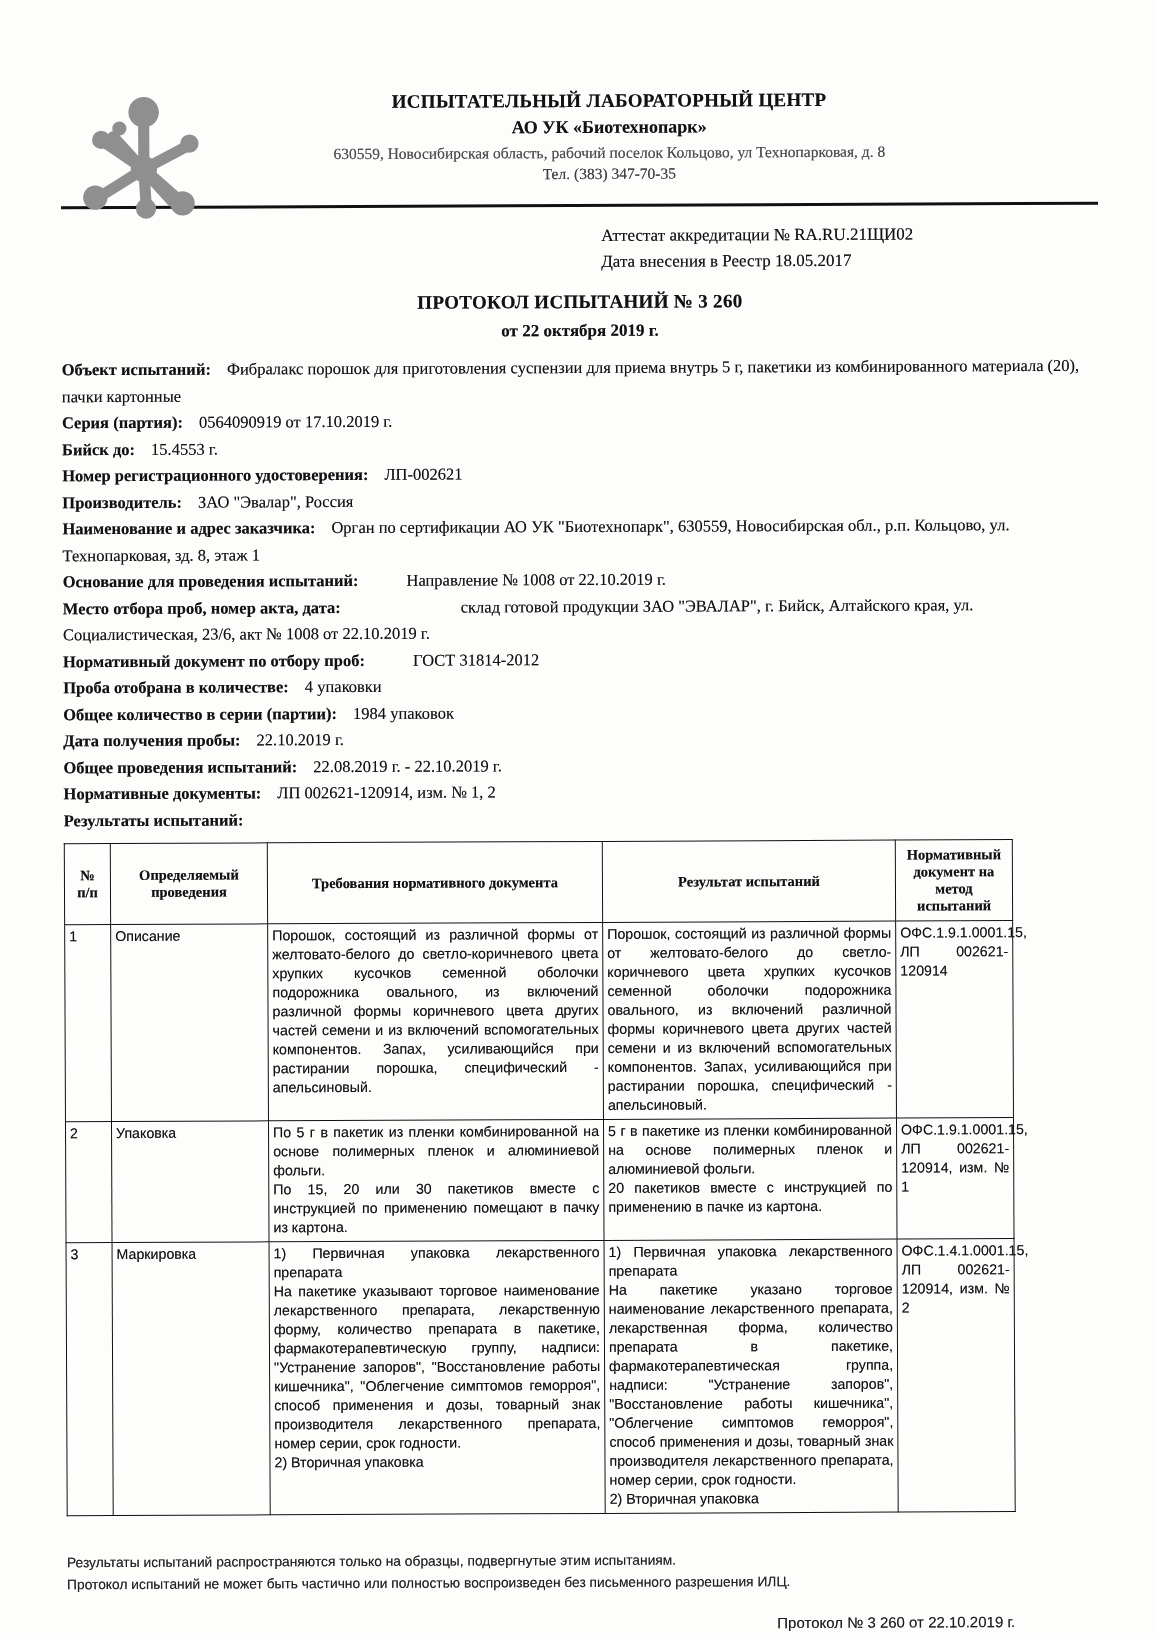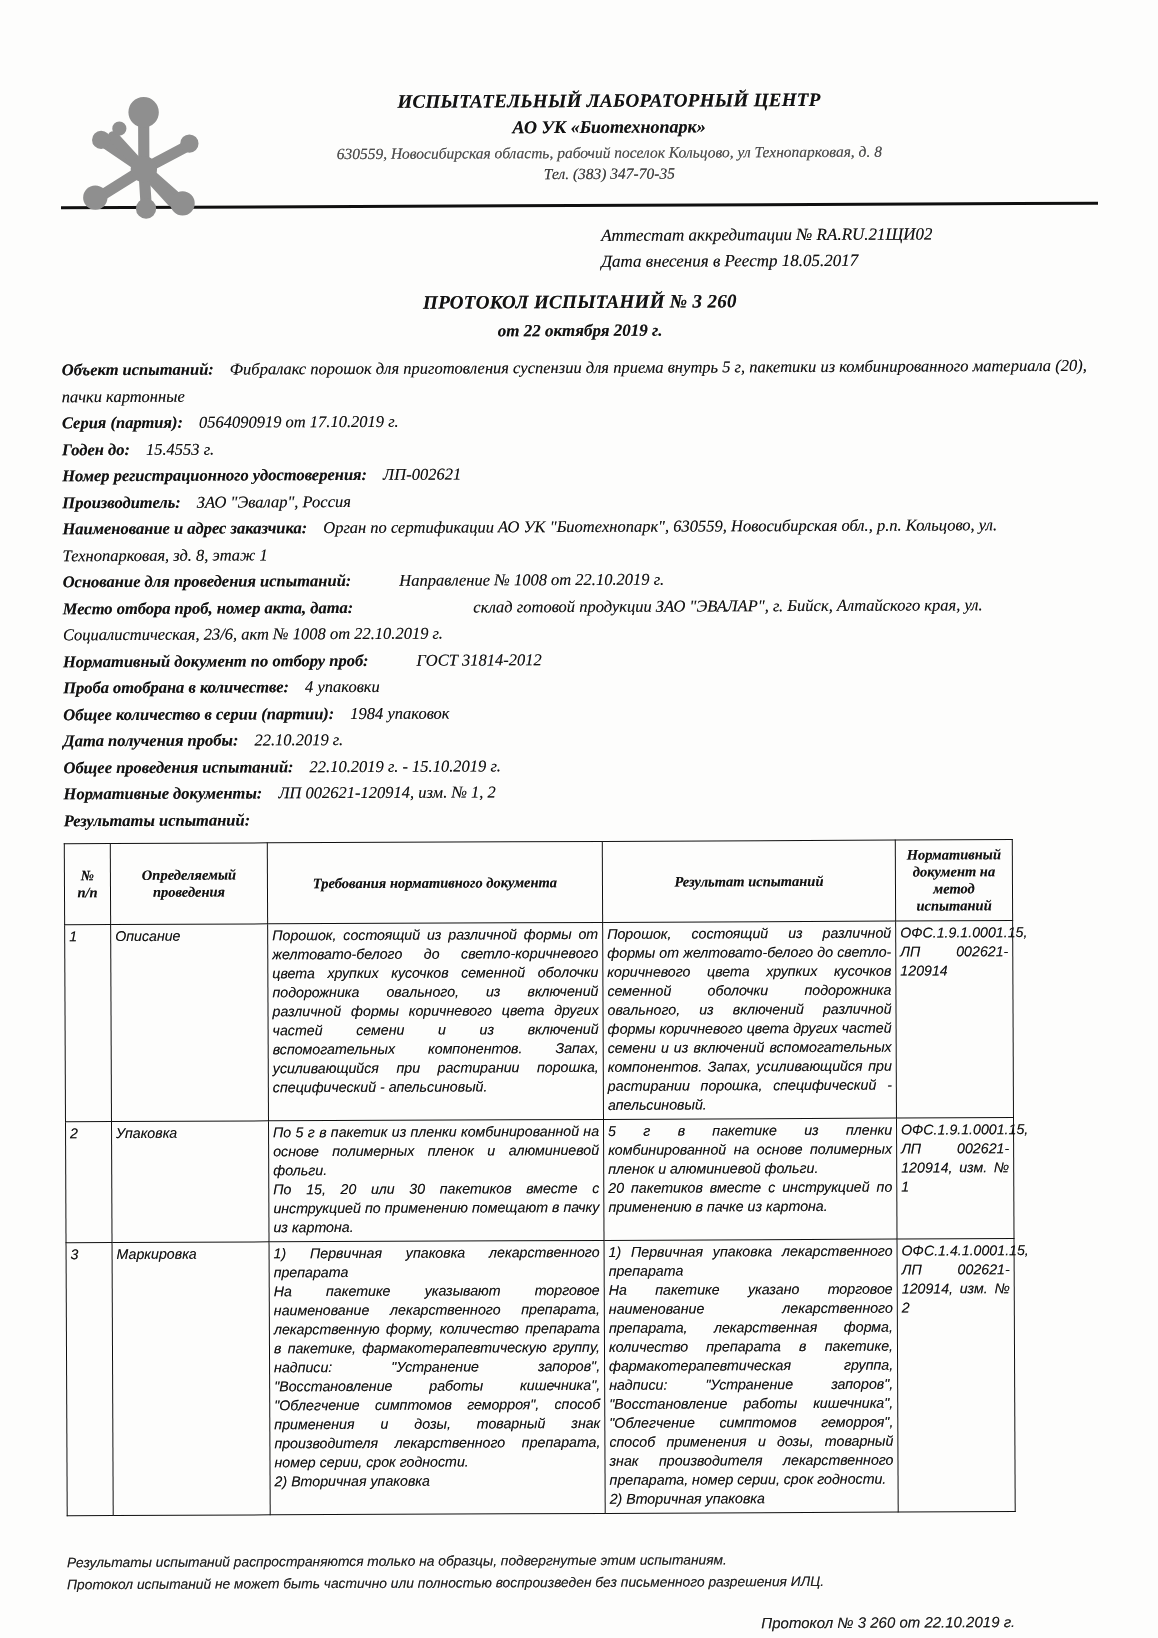--- a/index.html
+++ b/index.html
@@ -1,18 +1,18 @@
 <!DOCTYPE html>
 <html lang="ru"><head>
 <meta charset="utf-8">
 <style>
   * { margin:0; padding:0; box-sizing:border-box; }
   html,body { background:#e9e9e9; }
   body { width:1158px; height:1638px; margin:0 auto; font-family:"Liberation Serif", serif; color:#121212; }
-  .sheet { width:1158px; height:1638px; background:#fdfdfc; overflow:hidden; position:relative;font-style:italic; }
+  .sheet { width:1158px; height:1638px; background:#fdfdfc; overflow:hidden; position:relative; }
   .page { padding:86px 58px 0 63px; transform:rotate(-0.25deg); transform-origin:50% 40%;
           text-shadow:0 0 .45px rgba(20,20,20,.55); }
 
   
   .hdr { position:relative; min-height:108px; }
   .hdr-logo { position:absolute; left:10px; top:-2px; width:142px; height:142px; }
   .hdr-text { text-align:center; padding:4px 0 0 60px; }
   .hdr-org { font-size:19px; font-weight:bold; letter-spacing:.3px; }
   .hdr-sub { font-size:18px; font-weight:bold; margin-top:5px; }
   .hdr-addr { font-size:15.5px; color:#4e4e4e; margin-top:6px; }
@@ -96,31 +96,31 @@
     </div>
 
     <div class="title">
       <div class="title-main">ПРОТОКОЛ ИСПЫТАНИЙ № 3 260</div>
       <div class="title-date">от 22 октября 2019 г.</div>
     </div>
 
     <div class="fields">
       <p class="field"><span class="fl">Объект испытаний:</span><span>Фибралакс порошок для приготовления суспензии для приема внутрь 5 г, пакетики из комбинированного материала (20), пачки картонные</span></p>
       <p class="field"><span class="fl">Серия (партия):</span><span>0564090919 от 17.10.2019 г.</span></p>
-      <p class="field"><span class="fl">Годен до:</span><span>15.4553 г.</span></p>
+      <p class="field"><span class="fl">Бийск до:</span><span>15.4553 г.</span></p>
       <p class="field"><span class="fl">Номер регистрационного удостоверения:</span><span>ЛП-002621</span></p>
       <p class="field"><span class="fl">Производитель:</span><span>ЗАО "Эвалар", Россия</span></p>
       <p class="field"><span class="fl">Наименование и адрес заказчика:</span><span>Орган по сертификации АО УК "Биотехнопарк", 630559, Новосибирская обл., р.п. Кольцово, ул. Технопарковая, зд. 8, этаж 1</span></p>
       <p class="field gap-md"><span class="fl">Основание для проведения испытаний:</span><span>Направление № 1008 от 22.10.2019 г.</span></p>
       <p class="field gap-lg"><span class="fl">Место отбора проб, номер акта, дата:</span><span>склад готовой продукции ЗАО "ЭВАЛАР", г. Бийск, Алтайского края, ул. Социалистическая, 23/6, акт № 1008 от 22.10.2019 г.</span></p>
       <p class="field gap-md"><span class="fl">Нормативный документ по отбору проб:</span><span>ГОСТ 31814-2012</span></p>
       <p class="field"><span class="fl">Проба отобрана в количестве:</span><span>4 упаковки</span></p>
       <p class="field"><span class="fl">Общее количество в серии (партии):</span><span>1984 упаковок</span></p>
       <p class="field"><span class="fl">Дата получения пробы:</span><span>22.10.2019 г.</span></p>
-      <p class="field"><span class="fl">Общее проведения испытаний:</span><span>22.10.2019 г. - 15.10.2019 г.</span></p>
+      <p class="field"><span class="fl">Общее проведения испытаний:</span><span>22.08.2019 г. - 22.10.2019 г.</span></p>
       <p class="field"><span class="fl">Нормативные документы:</span><span>ЛП 002621-120914, изм. № 1, 2</span></p>
       <p class="results-label">Результаты испытаний:</p>
     </div>
 
     <table class="res">
       <colgroup>
           <col class="w1">
           <col class="w2">
           <col class="w3">
           <col class="w4">

